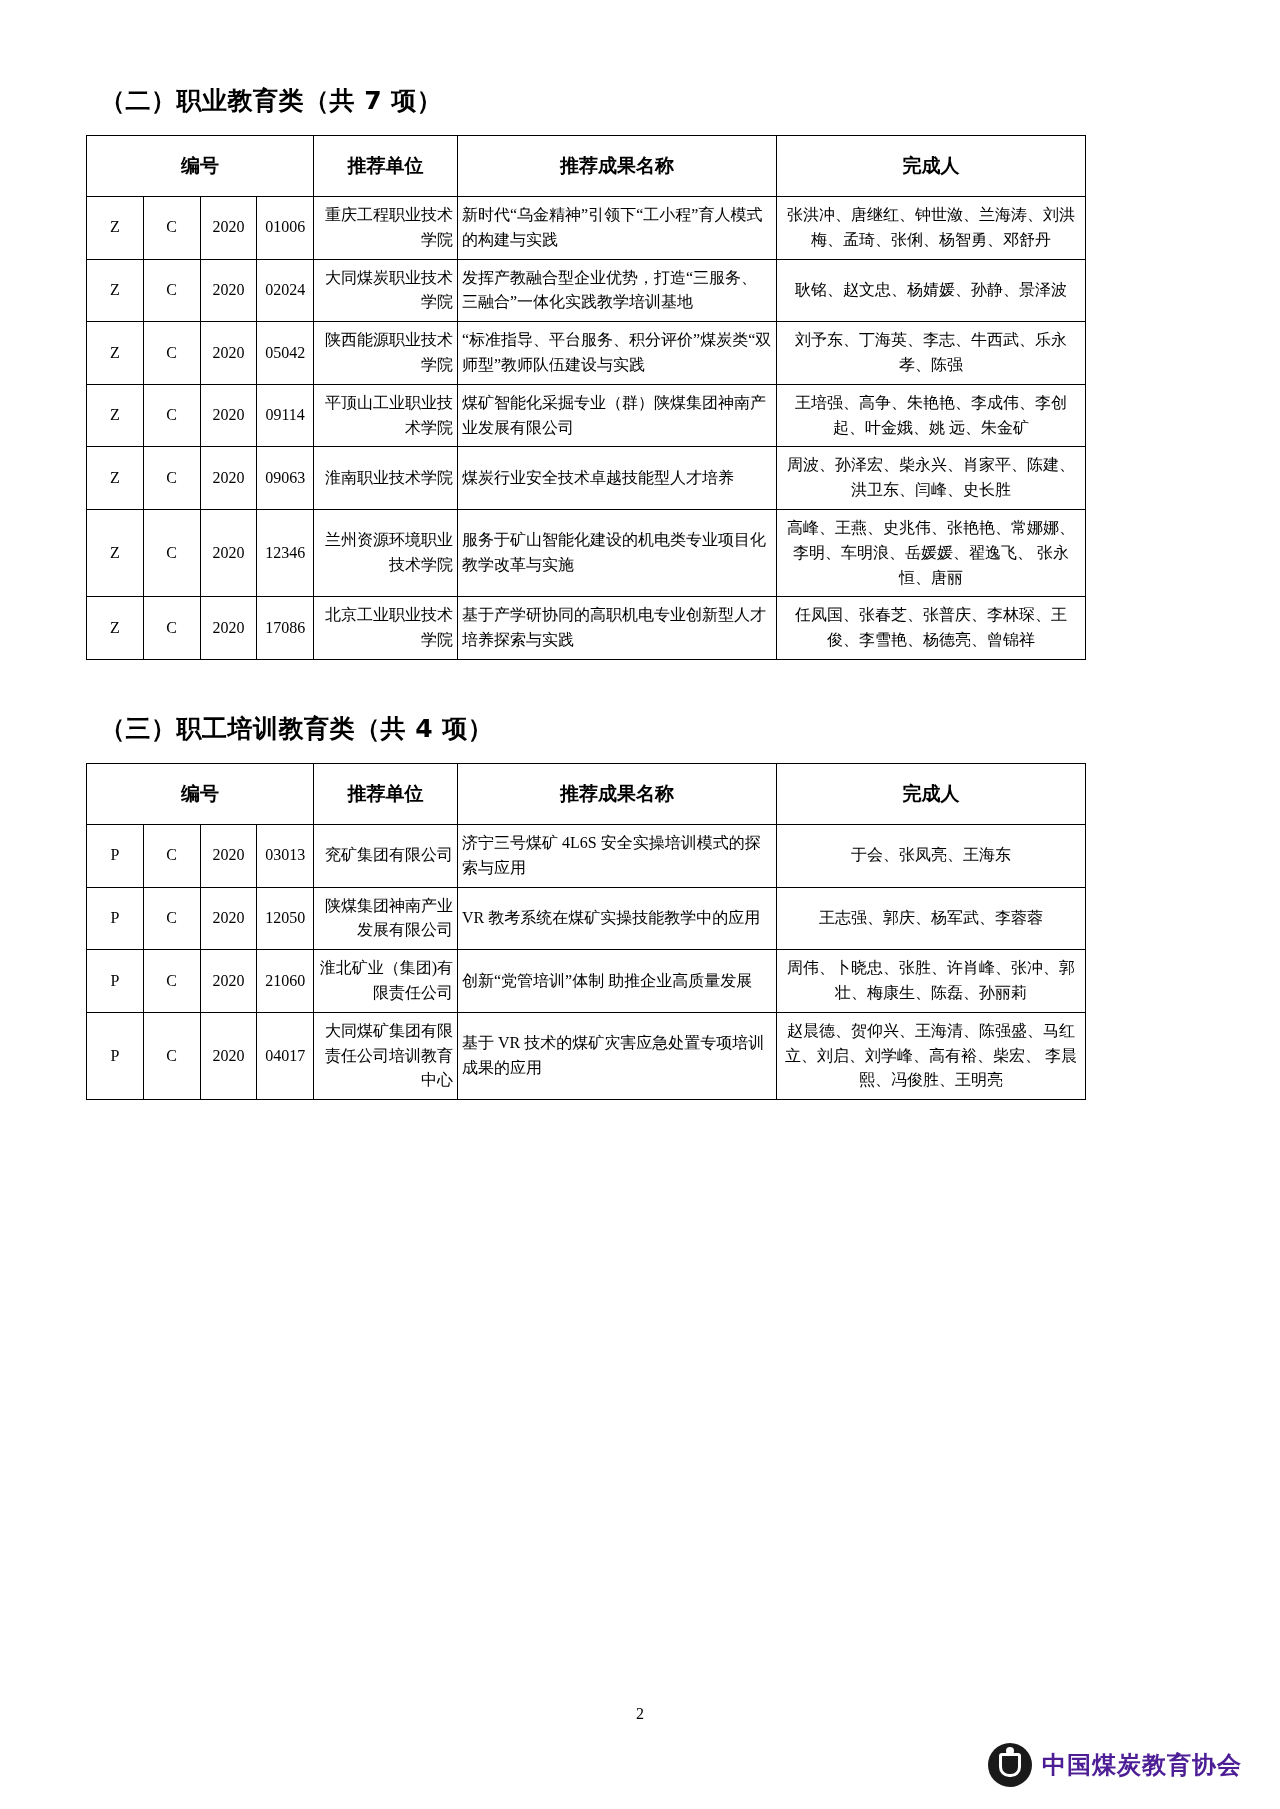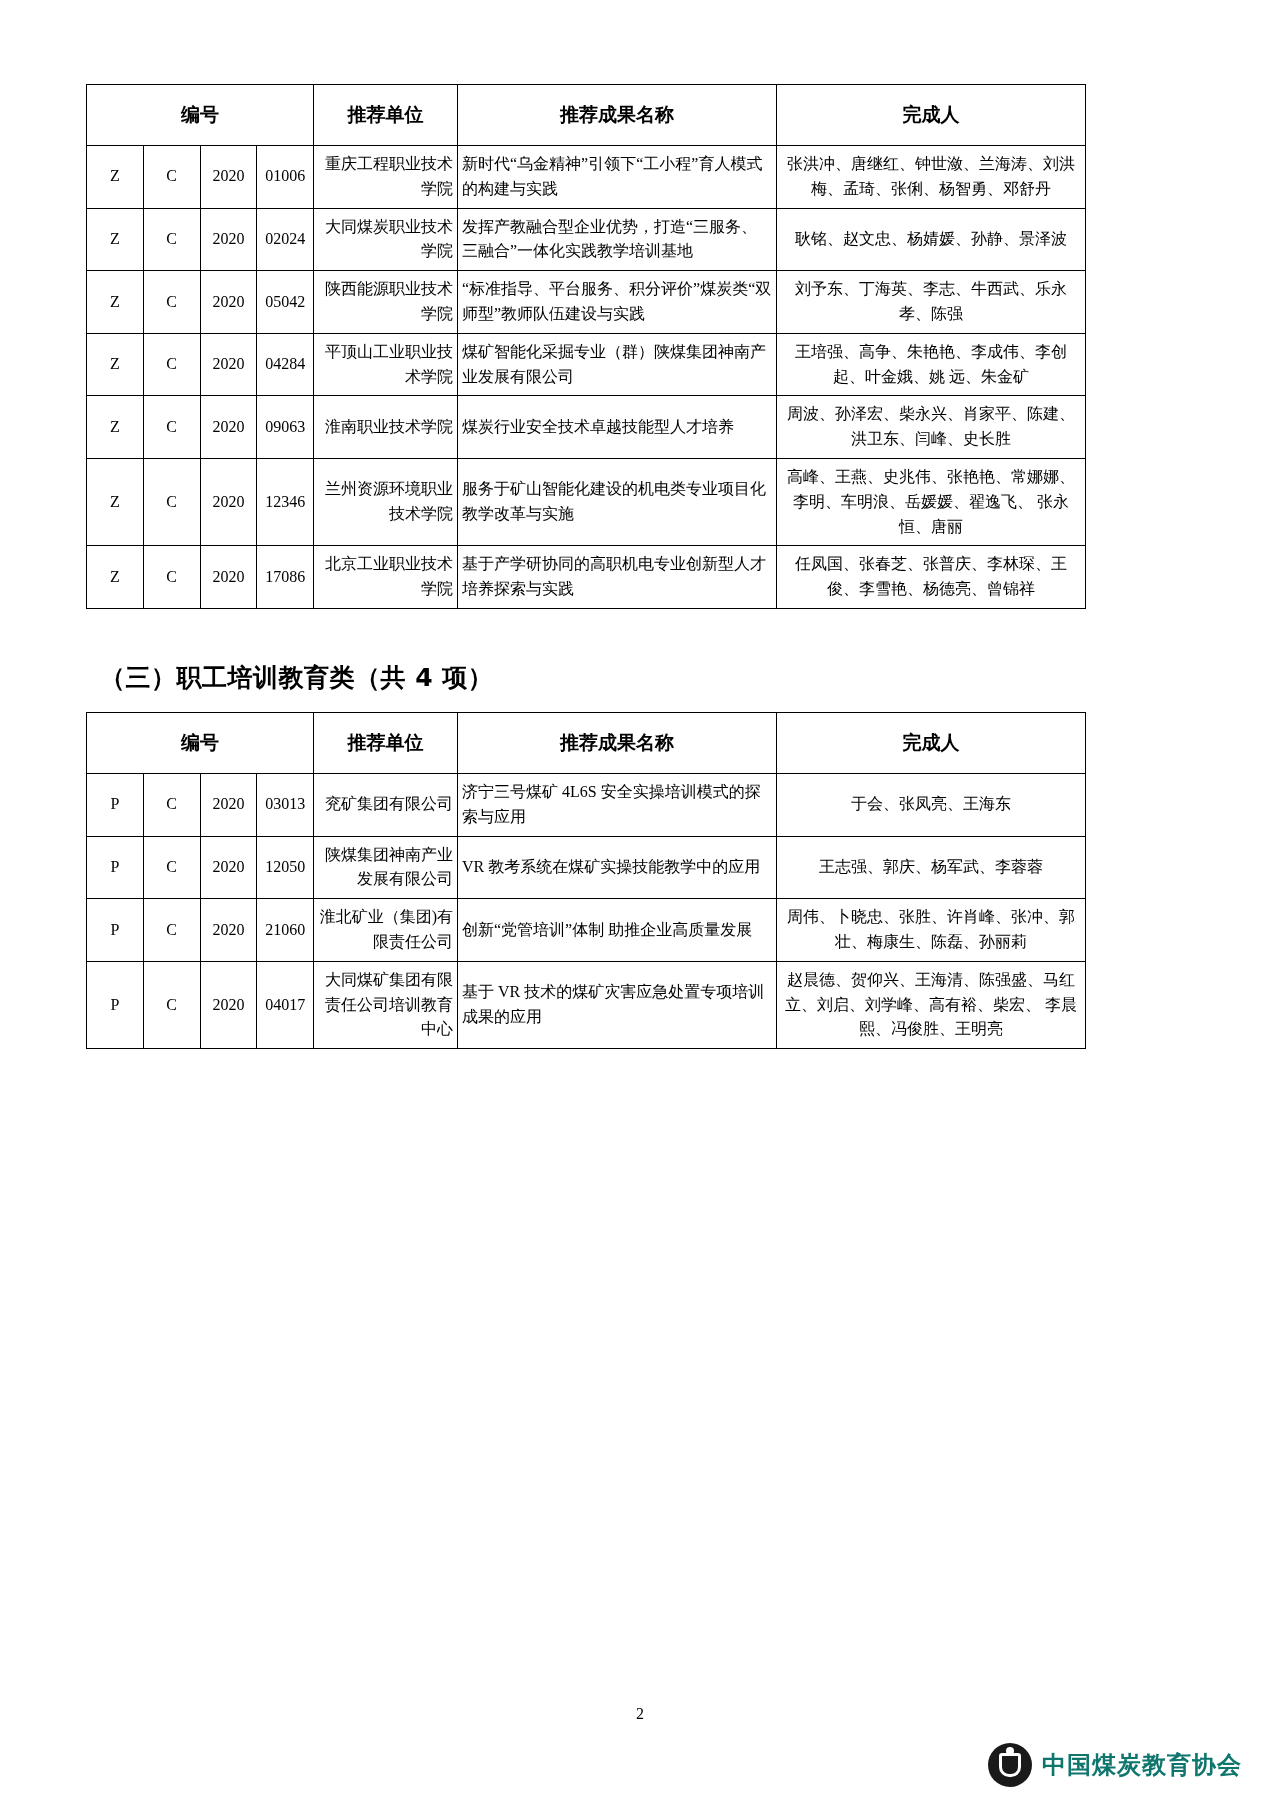--- a/index.html
+++ b/index.html
@@ -115,29 +115,30 @@
     top: 4px;
     width: 8px;
     height: 8px;
     background: #ffffff;
     border-radius: 50%;
   }
   .footer-text {
     font-family: "DejaVu Sans", "Liberation Sans", sans-serif;
     font-weight: bold;
     font-size: 24px;
-    color: #0f766e;
+    color: #4c1d95;
     letter-spacing: 1px;
   }
 </style>
 </head>
 <body>
 
 <div class="page">
 
+  <h2 class="section-heading">（二）职业教育类（共 7 项）</h2>
 
   <table class="award-table">
     <thead>
       <tr>
         <th colspan="4">编号</th>
         <th class="col-unit">推荐单位</th>
         <th class="col-title">推荐成果名称</th>
         <th class="col-people" style="text-align:center;">完成人</th>
       </tr>
     </thead>
@@ -166,21 +167,21 @@
         <td class="col-y">2020</td>
         <td class="col-n">05042</td>
         <td class="col-unit">陕西能源职业技术学院</td>
         <td class="col-title">“标准指导、平台服务、积分评价”煤炭类“双师型”教师队伍建设与实践</td>
         <td class="col-people">刘予东、丁海英、李志、牛西武、乐永孝、陈强</td>
       </tr>
       <tr>
         <td class="col-p">Z</td>
         <td class="col-c">C</td>
         <td class="col-y">2020</td>
-        <td class="col-n">04284</td>
+        <td class="col-n">09114</td>
         <td class="col-unit">平顶山工业职业技术学院</td>
         <td class="col-title">煤矿智能化采掘专业（群）陕煤集团神南产业发展有限公司</td>
         <td class="col-people">王培强、高争、朱艳艳、李成伟、李创起、叶金娥、姚 远、朱金矿</td>
       </tr>
       <tr>
         <td class="col-p">Z</td>
         <td class="col-c">C</td>
         <td class="col-y">2020</td>
         <td class="col-n">09063</td>
         <td class="col-unit">淮南职业技术学院</td>

